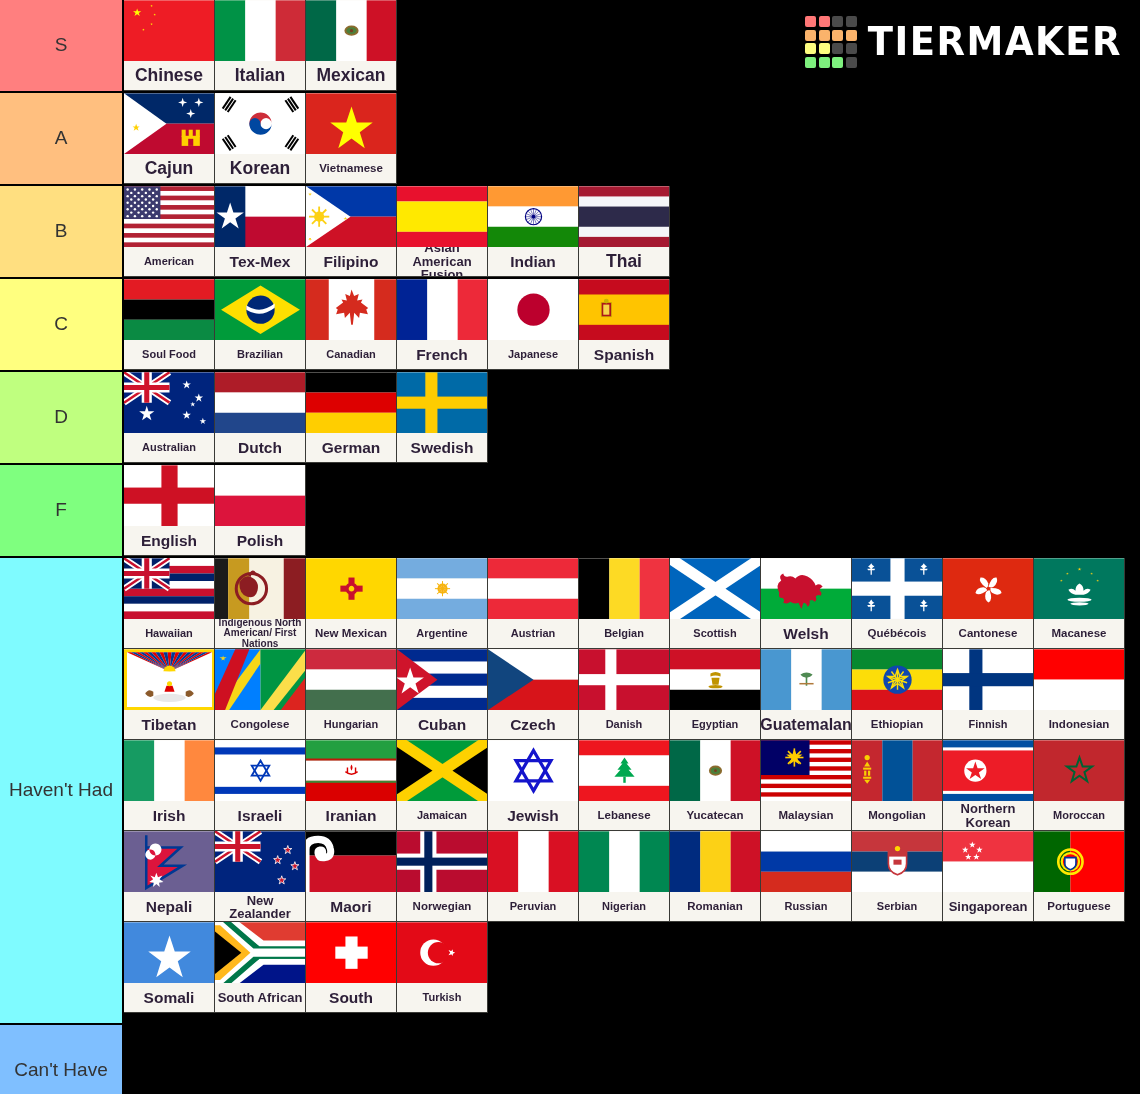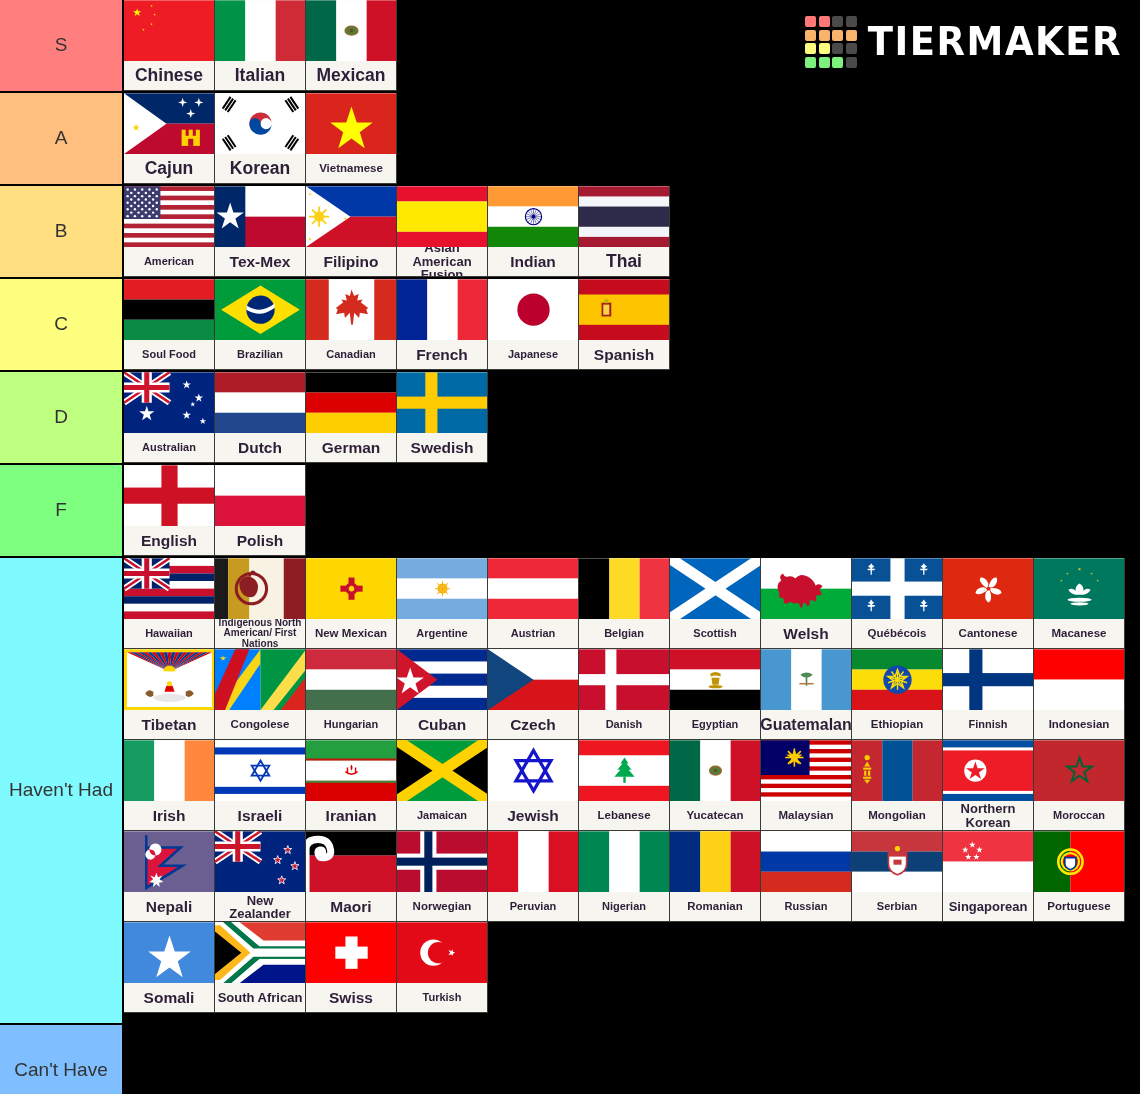--- a/index.html
+++ b/index.html
@@ -1258,21 +1258,21 @@
             <div class="cap s10">South African</div>
           </div>
           <div class="tile">
             <div class="flag">
               <svg viewBox="0 0 90 60">
                 <rect width="90" height="60" fill="#ff0000"></rect>
                 <rect x="39" y="14" width="12" height="32" fill="#fff"></rect>
                 <rect x="29" y="24" width="32" height="12" fill="#fff"></rect>
               </svg>
             </div>
-            <div class="cap s16">Swiss</div>
+            <div class="cap s16">South</div>
           </div>
           <div class="tile">
             <div class="flag">
               <svg viewBox="0 0 90 60">
                 <rect width="90" height="60" fill="#e30a17"></rect>
                 <circle cx="36" cy="30" r="13" fill="#fff"></circle>
                 <circle cx="41" cy="30" r="10.5" fill="#e30a17"></circle>
                 <polygon points="57,30 51.5,32.1 55,27.3 55,32.7 51.5,27.9" fill="#fff"></polygon>
                 <polygon points="57.5,30 50.9,32.6 55,26.7 55,33.3 50.9,27.4" fill="#fff"></polygon>
               </svg>

